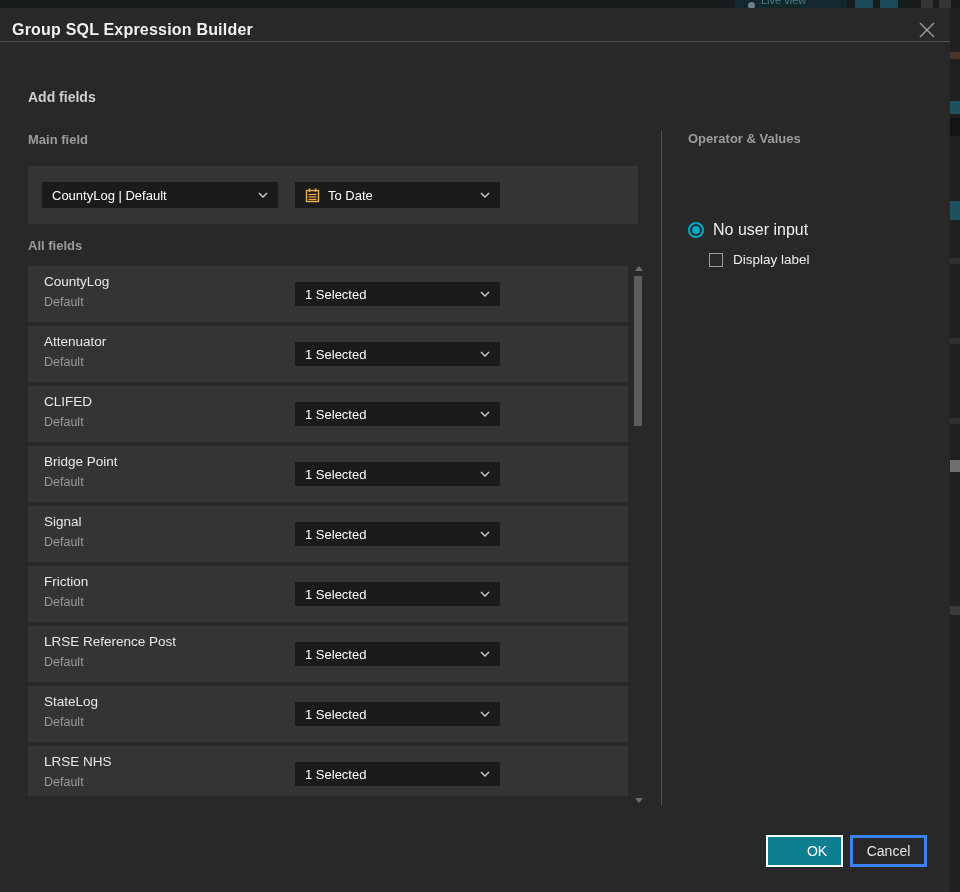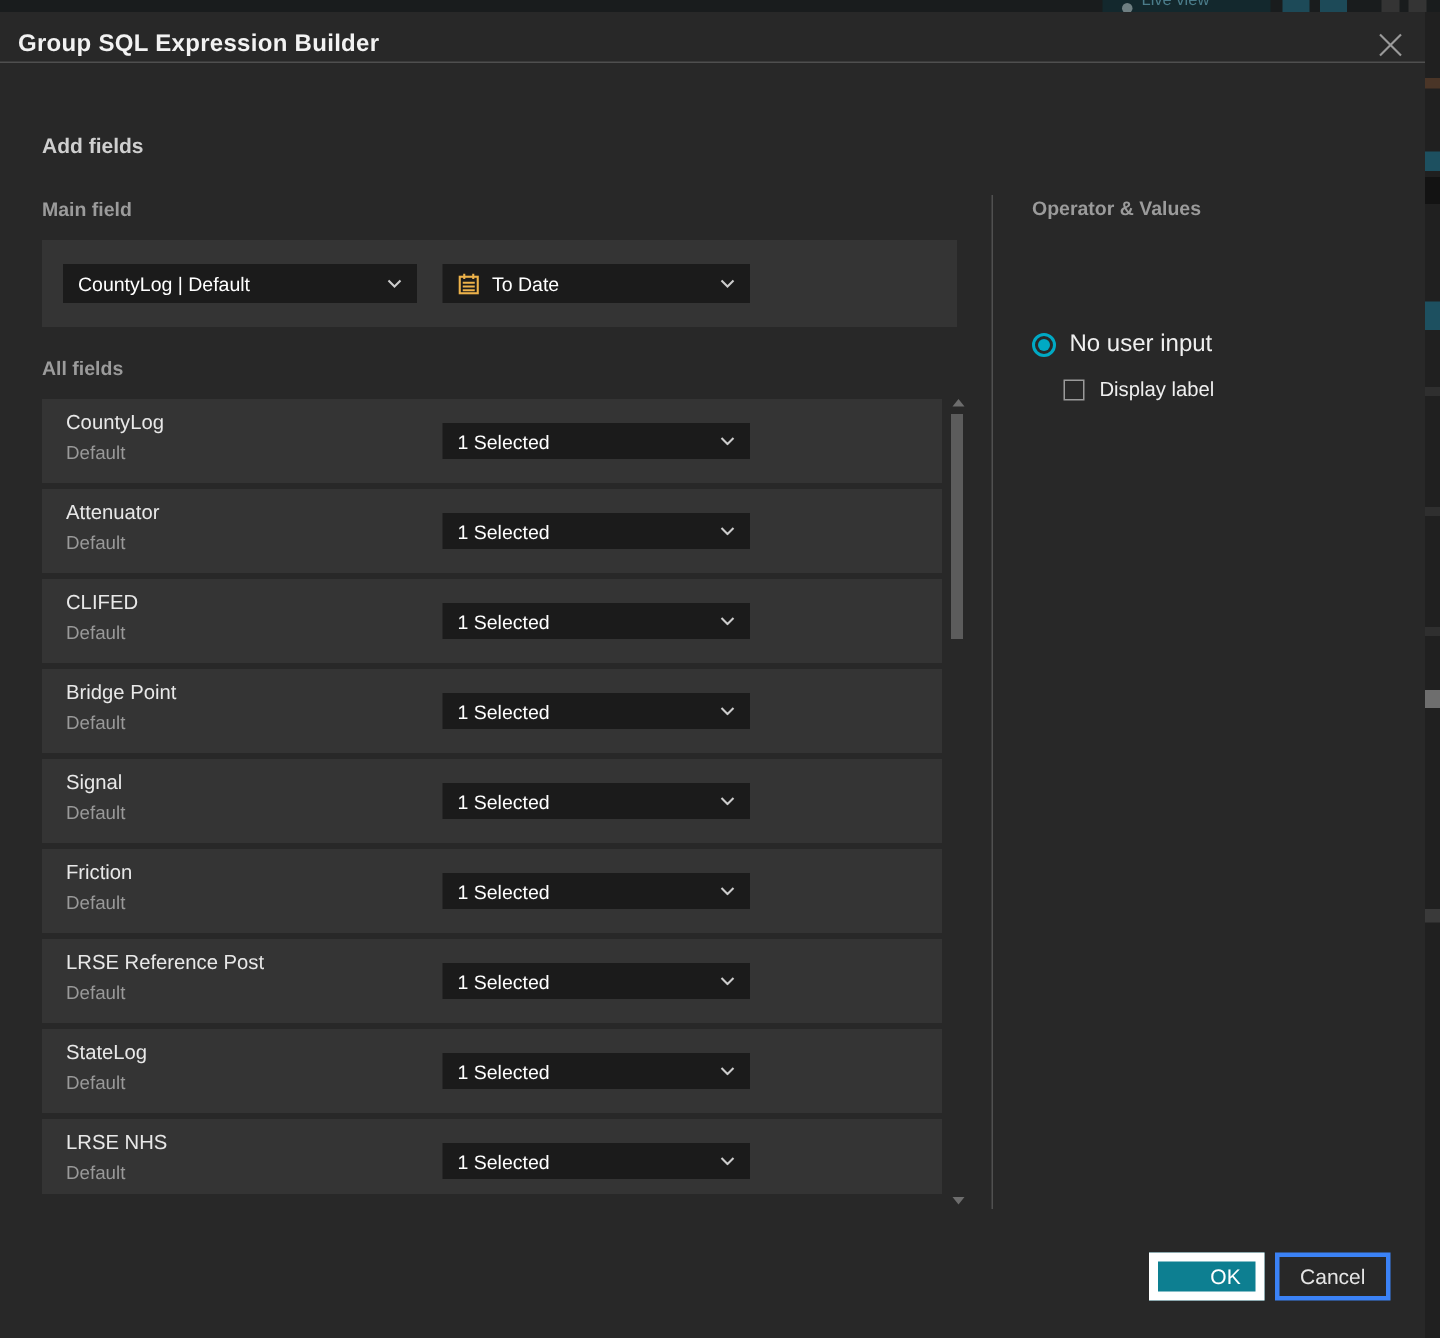--- a/index.html
+++ b/index.html
@@ -57,21 +57,21 @@
   .radio-inner { width:8px; height:8px; border-radius:50%; background:#00a9c4; }
   .radio-label { margin-left:9px; font-size:16px; color:#efefef; }
   .check-row { position:absolute; left:709px; top:244px; display:flex; align-items:center; cursor:pointer; }
   .checkbox { width:14px; height:14px; border:1px solid #9a9a9a; background:transparent; }
   .check-label { margin-left:10px; font-size:13.5px; color:#efefef; }
 
   
   .btn { position:absolute; top:827px; width:77px; height:32px; font-size:14px;
          display:flex; align-items:center; justify-content:center; cursor:pointer;
          font-family:"Liberation Sans", sans-serif; }
-  .btn-ok { left:766px; background:#0d7f91; color:#ffffff; border:6px solid #ffffff;padding-left:25px; }
+  .btn-ok { left:766px; background:#0d7f91; color:#ffffff; border:2px solid #ffffff;padding-left:25px; }
   .btn-cancel { left:850px; background:transparent; color:#e5e5e5; border:3px solid #3b82f6; }
 </style>
 </head>
 <body>
 
 <div class="top-strip">
   <div class="live-view">
     <span class="dot"></span>
     <span class="lv-text">Live view</span>
   </div>
@@ -100,21 +100,21 @@
       <svg width="18" height="18" viewBox="0 0 18 18">
         <line x1="2" y1="2" x2="16" y2="16" stroke="#9a9a9a" stroke-width="1.4"></line>
         <line x1="16" y1="2" x2="2" y2="16" stroke="#9a9a9a" stroke-width="1.4"></line>
       </svg>
     </span>
   </div>
 
   <div class="heading">Add fields</div>
 
   <div class="sub-label" style="left:28px; top:124px;">Main field</div>
-  <div class="panel-box" style="left:28px; top:152px; width:610px; height:58px;">
+  <div class="panel-box" style="left:28px; top:158px; width:610px; height:58px;">
     <div class="dropdown" style="left:14px; top:16px; width:236px; height:26px;">
       <span class="dd-label">CountyLog | Default</span>
       <span class="chev">
         <svg width="10" height="6" viewBox="0 0 10 6">
             <polyline points="1,1 5,5 9,1" fill="none" stroke="#cccccc" stroke-width="1.4"></polyline>
           </svg>
       </span>
     </div>
     <div class="dropdown" style="left:267px; top:16px; width:205px; height:26px;">
       <span class="cal-icon">

